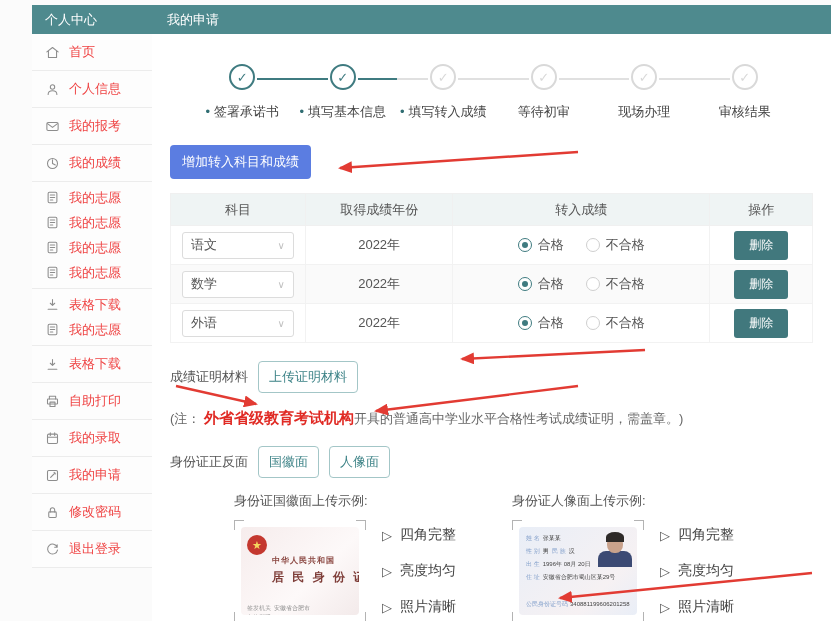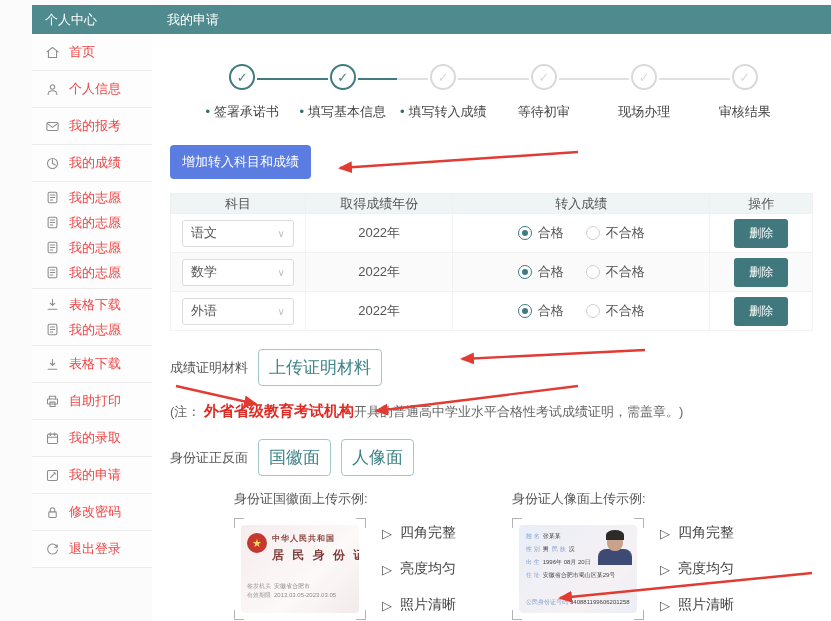--- a/index.html
+++ b/index.html
@@ -34,37 +34,37 @@
   .step.c-half:not(:last-child)::after { background:linear-gradient(to right,#3f7b80 55%,#e0e0e0 55%); }
   .step-label { margin-top:13px; font-size:13px; color:#454545; white-space:nowrap; }
   .bullet { color:#2f6d72; margin-right:4px; font-size:13px; }
 
   
   .add-btn { display:inline-block; margin-top:24px; background:#5b7de1; color:#fff; font-size:13px;
              padding:8px 12px; border-radius:4px; border:none; cursor:pointer; }
 
   
   table { width:100%; margin-top:14px; border-collapse:collapse; font-size:13px; color:#555; }
-  th { background:#eff4f4; font-weight:normal; height:20px; border:1px solid #f0f0f0; }
+  th { background:#eff4f4; font-weight:normal; height:32px; border:1px solid #f0f0f0; }
   td { height:39px; border:1px solid #f2f2f2; text-align:center; }
   tr.alt td { background:#fafafa; }
   .col-subj { width:21%; } .col-year { width:23%; } .col-score { width:40%; } .col-op { width:16%; }
   .select { width:112px; height:27px; margin:0 auto; border:1px solid #dcdcdc; border-radius:3px;
             display:flex; align-items:center; justify-content:space-between; padding:0 8px; color:#555; background:#fff; cursor:pointer; }
   .select .chev { color:#c0c0c0; font-size:10px; }
   .radios { display:flex; justify-content:center; gap:22px; }
   .radio-w { display:flex; align-items:center; gap:6px; cursor:pointer; }
   .rdot { width:14px; height:14px; border-radius:50%; border:1px solid #cfcfcf; background:#fff; position:relative; }
   .rdot.on { border-color:#3f7b80; }
   .rdot.on::after { content:""; position:absolute; left:3px; top:3px; width:6px; height:6px; border-radius:50%; background:#3f7b80; }
   .del-btn { background:#41787d; color:#fff; border:none; border-radius:3px; font-size:12px; padding:6px 15px; cursor:pointer;text-align:center; }
 
   
   .row-line { display:flex; align-items:center; gap:10px; margin-top:18px; font-size:13px; color:#555; }
-  .outline-btn { border:1px solid #a3c6c7; color:#3d8387; background:#fff; font-size:17px;
+  .outline-btn { border:1px solid #a3c6c7; color:#3d8387; background:#fff; font-size:13px;
                  padding:6px 10px; border-radius:4px; cursor:pointer; }
   .note { margin-top:16px; font-size:13px; color:#666; }
   .note .hl { color:#e02a24; font-weight:bold; font-size:15px; }
 
   
   .examples { display:flex; margin-top:14px; padding-left:64px; }
   .ex-col { width:292px; }
   .ex-col + .ex-col { margin-left:-14px; }
   .ex-title { font-size:13px; color:#555; }
   .ex-row { display:flex; margin-top:10px; }
@@ -73,21 +73,21 @@
   .c-tl { left:0; top:0; border-left-width:1px; border-top-width:1px; }
   .c-tr { right:0; top:0; border-right-width:1px; border-top-width:1px; }
   .c-bl { left:0; bottom:0; border-left-width:1px; border-bottom-width:1px; }
   .c-br { right:0; bottom:0; border-right-width:1px; border-bottom-width:1px; }
 
   .card { width:118px; height:88px; border-radius:4px; overflow:hidden; }
   .card-front { background:linear-gradient(135deg,#f6ecec,#fdf9f9 60%,#f3eaea); padding:8px 6px 6px 6px; }
   .cf-top { display:flex; gap:5px; align-items:flex-start; }
   .emblem { width:20px; height:20px; border-radius:50%; background:#c4382f; color:#f5d75e;
             display:flex; align-items:center; justify-content:center; font-size:11px; flex:0 0 auto; }
-  .cf-country { font-size:8px; font-weight:bold; color:#8a4640; letter-spacing:1px; white-space:nowrap; }
+  .cf-country { font-size:8px; font-weight:bold; color:#8a4640; letter-spacing:1px; white-space:nowrap;margin-top:20px; }
   .cf-type { font-size:12px; font-weight:bold; color:#7e3d38; letter-spacing:2.5px; margin-top:3px; white-space:nowrap; }
   .cf-lines { margin-top:18px; }
   .cf-line { font-size:6px; color:#8a8a8a; white-space:nowrap; }
   .cf-line b { color:#9a9a9a; font-weight:normal; margin-right:3px; }
   .card-back { background:linear-gradient(135deg,#e9eef7,#f6f1f3 70%,#e9eef7); padding:7px 5px 5px 7px; position:relative; }
   .cb-line { font-size:6px; color:#444; margin-bottom:4px; white-space:nowrap; }
   .cb-line b { color:#86a2cc; font-weight:normal; margin-right:3px; }
   .cb-id { position:absolute; left:7px; bottom:6px; font-size:6px; color:#444; white-space:nowrap; }
   .cb-id b { color:#86a2cc; font-weight:normal; margin-right:2px; }
   .avatar { position:absolute; right:5px; top:8px; width:34px; height:46px; }

